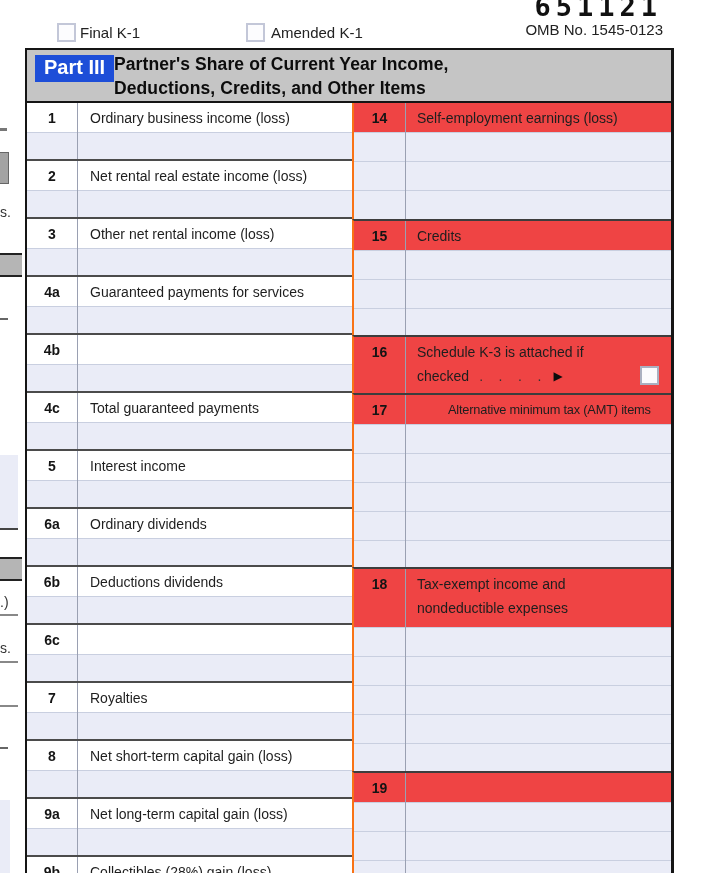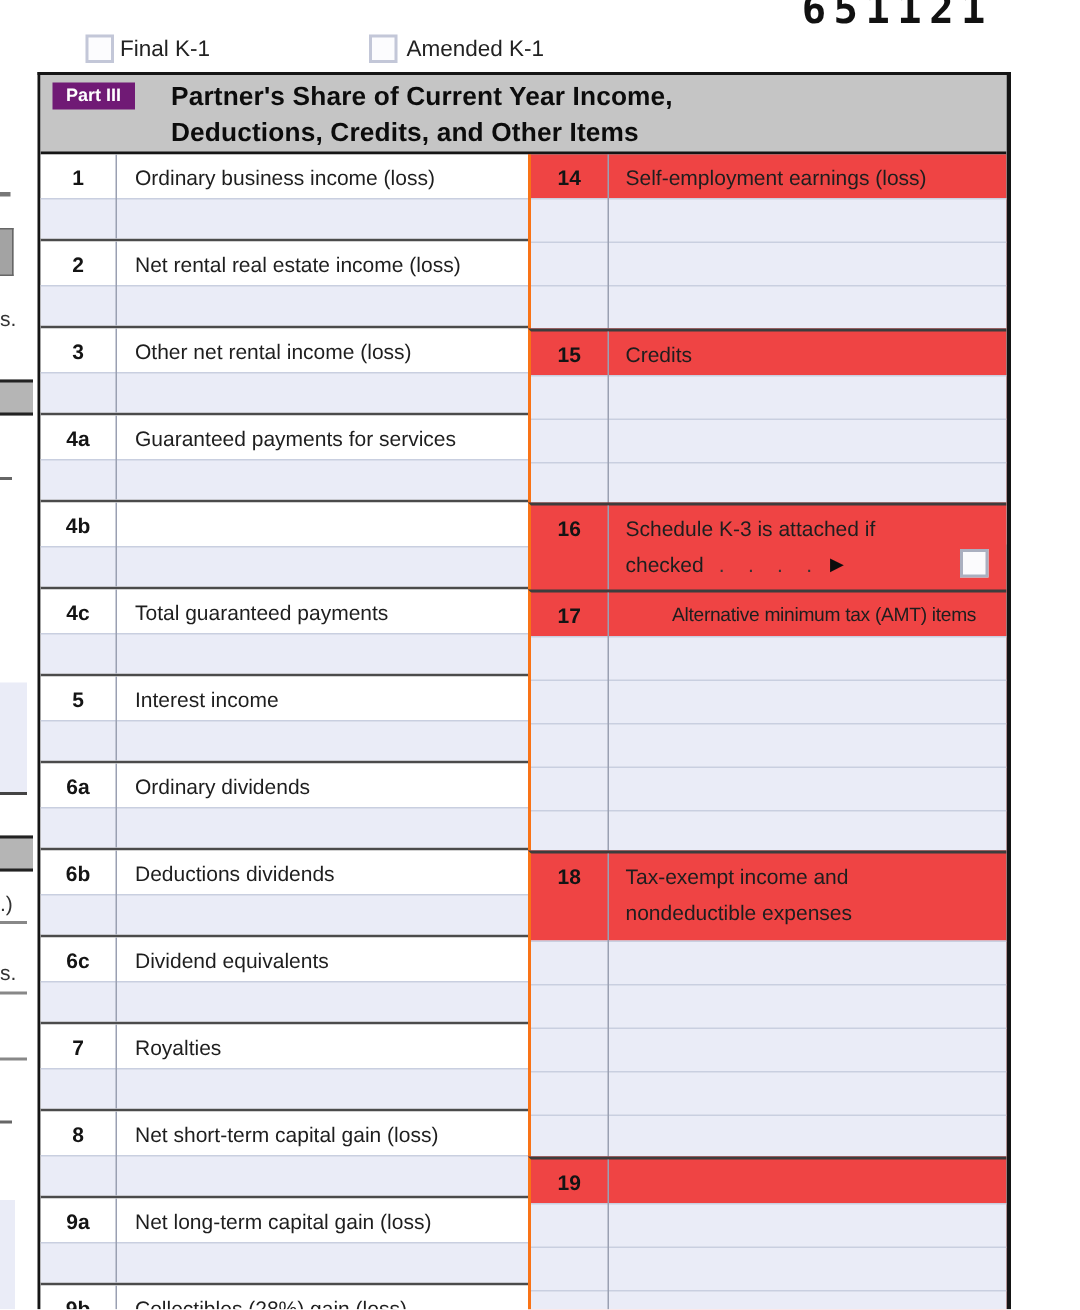--- a/index.html
+++ b/index.html
@@ -17,22 +17,22 @@
   #final-lbl{left:80px;}
   #amended-lbl{left:271px;}
   .omb{position:absolute;left:460px;top:21px;width:203px;text-align:right;font-size:15px;color:#222;}
 
   
   .table{position:absolute;left:25px;top:48px;width:649px;height:825px;box-sizing:border-box;
          border-left:2px solid #151515;border-right:3px solid #151515;border-top:2px solid #151515;
          overflow:hidden;background:#fff;}
   .part-header{position:absolute;left:0;top:0;right:0;height:53px;background:#c5c5c5;
                border-bottom:2px solid #151515;box-sizing:border-box;}
-  .part-badge{position:absolute;left:8px;top:5px;background:#701a75;color:#fff;
-              font-weight:bold;font-size:12px;padding:1px 9px 3px 9px;}
+  .part-badge{position:absolute;left:8px;top:5px;background:#1d4ed8;color:#fff;
+              font-weight:bold;font-size:20px;padding:1px 9px 3px 9px;}
   .part-title{position:absolute;left:87px;top:2px;font-weight:bold;font-size:17.5px;
               line-height:24px;color:#0c0c0c;letter-spacing:0.1px;}
 
   
   .lrow{position:absolute;left:0;width:325px;height:58px;box-sizing:border-box;
         border-bottom:2px solid #4b4b4b;background:#fff;}
   .blue-band{position:absolute;left:0;right:0;bottom:0;background:#eaecf7;border-top:1px solid #c9cfe0;}
   .lband{top:29px;}
   .num-sep{position:absolute;top:0;bottom:0;width:1px;background:#9aa0b2;left:50px;}
   .item-num{position:absolute;top:7px;left:0;width:50px;text-align:center;
@@ -76,20 +76,21 @@
 </head>
 <body>
 
 <div class="canvas">
 
   <div class="doc-number">651121</div>
   <span class="cb" id="final-cb"></span>
   <span class="cb-label" id="final-lbl">Final K-1</span>
   <span class="cb" id="amended-cb"></span>
   <span class="cb-label" id="amended-lbl">Amended K-1</span>
+  <div class="omb">OMB No. 1545-0123</div>
 
   <div class="table">
     <div class="part-header">
       <span class="part-badge">Part III</span>
       <div class="part-title">
         <div>Partner's Share of Current Year Income,</div>
         <div>Deductions, Credits, and Other Items</div>
       </div>
     </div>
     <div id="left-col">
@@ -143,21 +144,20 @@
         <div class="lrow" style="top: 517px;">
           <div class="blue-band lband"></div>
           <div class="num-sep"></div>
           <span class="item-num">6b</span>
           <span class="item-lbl">Deductions dividends</span>
         </div>
         <div class="lrow" style="top: 575px;">
           <div class="blue-band lband"></div>
           <div class="num-sep"></div>
           <span class="item-num">6c</span>
-          <span class="item-lbl">Dividend equivalents</span>
         </div>
         <div class="lrow" style="top: 633px;">
           <div class="blue-band lband"></div>
           <div class="num-sep"></div>
           <span class="item-num">7</span>
           <span class="item-lbl">Royalties</span>
         </div>
         <div class="lrow" style="top: 691px;">
           <div class="blue-band lband"></div>
           <div class="num-sep"></div>

